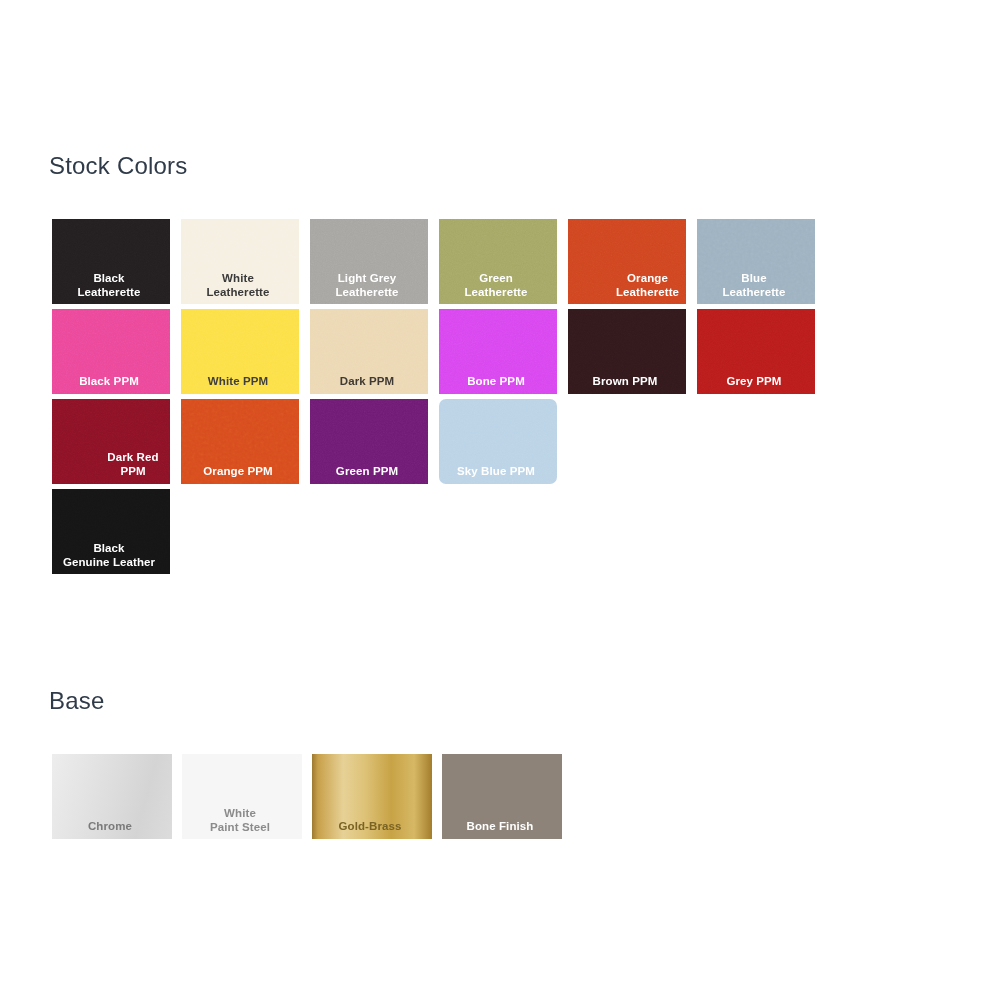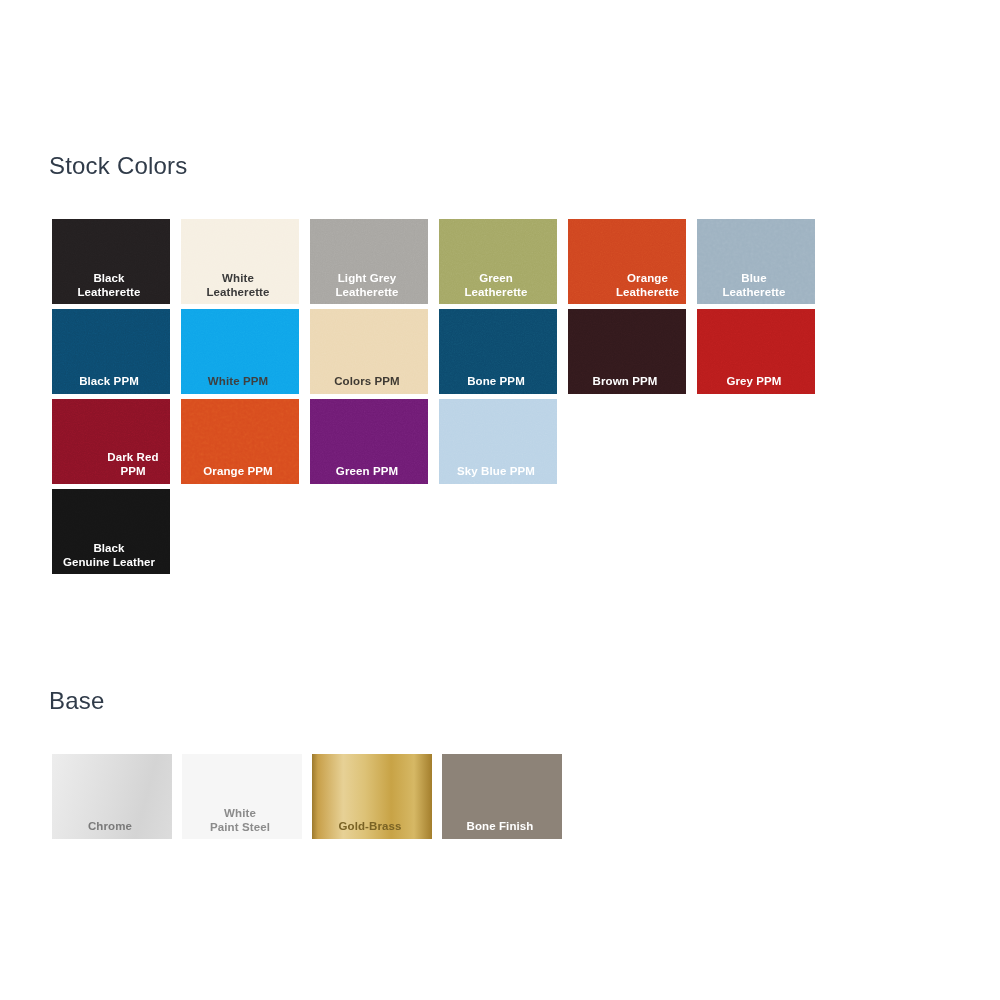--- a/index.html
+++ b/index.html
@@ -152,45 +152,45 @@
 Leatherette</div></div><div class="swatch two-line" style="background: rgb(158, 178, 193);"><svg class="tex" preserveAspectRatio="none" viewBox="0 0 118 85" style="mix-blend-mode: soft-light; opacity: 0.3;">
             <defs>
               <filter id="g6" x="0" y="0" width="100%" height="100%">
                 <feTurbulence type="fractalNoise" baseFrequency="0.35" numOctaves="3" seed="6"></feTurbulence>
                 <feColorMatrix type="saturate" values="0"></feColorMatrix>
               </filter>
             </defs>
             <rect width="118" height="85" filter="url(#g6)"></rect>
           </svg><div class="label" style="color: rgb(255, 255, 255);">Blue
 Leatherette</div></div></div>
-    <div class="row" id="row-0-1"><div class="swatch" style="background: #0c4a6e;"><svg class="tex" preserveAspectRatio="none" viewBox="0 0 118 85" style="mix-blend-mode: overlay; opacity: 0.22;">
+    <div class="row" id="row-0-1"><div class="swatch" style="background: #ec4899;"><svg class="tex" preserveAspectRatio="none" viewBox="0 0 118 85" style="mix-blend-mode: overlay; opacity: 0.22;">
             <defs>
               <filter id="g7" x="0" y="0" width="100%" height="100%">
                 <feTurbulence type="fractalNoise" baseFrequency="0.9" numOctaves="3" seed="7"></feTurbulence>
                 <feColorMatrix type="saturate" values="0"></feColorMatrix>
               </filter>
             </defs>
             <rect width="118" height="85" filter="url(#g7)"></rect>
-          </svg><div class="label" style="color: rgb(255, 255, 255);">Black PPM</div></div><div class="swatch" style="background: #0ea5e9;"><svg class="tex" preserveAspectRatio="none" viewBox="0 0 118 85" style="mix-blend-mode: soft-light; opacity: 0.3;">
+          </svg><div class="label" style="color: rgb(255, 255, 255);">Black PPM</div></div><div class="swatch" style="background: #fde047;"><svg class="tex" preserveAspectRatio="none" viewBox="0 0 118 85" style="mix-blend-mode: soft-light; opacity: 0.3;">
             <defs>
               <filter id="g8" x="0" y="0" width="100%" height="100%">
                 <feTurbulence type="fractalNoise" baseFrequency="0.9" numOctaves="3" seed="8"></feTurbulence>
                 <feColorMatrix type="saturate" values="0"></feColorMatrix>
               </filter>
             </defs>
             <rect width="118" height="85" filter="url(#g8)"></rect>
           </svg><div class="label" style="color: rgb(63, 63, 63);">White PPM</div></div><div class="swatch" style="background: rgb(236, 216, 180);"><svg class="tex" preserveAspectRatio="none" viewBox="0 0 118 85" style="mix-blend-mode: soft-light; opacity: 0.3;">
             <defs>
               <filter id="g9" x="0" y="0" width="100%" height="100%">
                 <feTurbulence type="fractalNoise" baseFrequency="0.9" numOctaves="3" seed="9"></feTurbulence>
                 <feColorMatrix type="saturate" values="0"></feColorMatrix>
               </filter>
             </defs>
             <rect width="118" height="85" filter="url(#g9)"></rect>
-          </svg><div class="label" style="color: rgb(63, 58, 51);">Colors PPM</div></div><div class="swatch" style="background: #0c4a6e;"><svg class="tex" preserveAspectRatio="none" viewBox="0 0 118 85" style="mix-blend-mode: soft-light; opacity: 0.3;">
+          </svg><div class="label" style="color: rgb(63, 58, 51);">Dark PPM</div></div><div class="swatch" style="background: #d946ef;"><svg class="tex" preserveAspectRatio="none" viewBox="0 0 118 85" style="mix-blend-mode: soft-light; opacity: 0.3;">
             <defs>
               <filter id="g10" x="0" y="0" width="100%" height="100%">
                 <feTurbulence type="fractalNoise" baseFrequency="0.9" numOctaves="3" seed="10"></feTurbulence>
                 <feColorMatrix type="saturate" values="0"></feColorMatrix>
               </filter>
             </defs>
             <rect width="118" height="85" filter="url(#g10)"></rect>
           </svg><div class="label" style="color: rgb(255, 255, 255);">Bone PPM</div></div><div class="swatch" style="background: rgb(50, 25, 28);"><svg class="tex" preserveAspectRatio="none" viewBox="0 0 118 85" style="mix-blend-mode: overlay; opacity: 0.22;">
             <defs>
               <filter id="g11" x="0" y="0" width="100%" height="100%">
@@ -225,21 +225,21 @@
             </defs>
             <rect width="118" height="85" filter="url(#g15)"></rect>
           </svg><div class="label" style="color: rgb(255, 255, 255);">Orange PPM</div></div><div class="swatch" style="background: #701a75;"><svg class="tex" preserveAspectRatio="none" viewBox="0 0 118 85" style="mix-blend-mode: soft-light; opacity: 0.3;">
             <defs>
               <filter id="g16" x="0" y="0" width="100%" height="100%">
                 <feTurbulence type="fractalNoise" baseFrequency="0.9" numOctaves="3" seed="16"></feTurbulence>
                 <feColorMatrix type="saturate" values="0"></feColorMatrix>
               </filter>
             </defs>
             <rect width="118" height="85" filter="url(#g16)"></rect>
-          </svg><div class="label" style="color: rgb(255, 255, 255);">Green PPM</div></div><div class="swatch" style="background: rgb(187, 211, 230);"><svg class="tex" preserveAspectRatio="none" viewBox="0 0 118 85" style="mix-blend-mode: soft-light; opacity: 0.3;">
+          </svg><div class="label" style="color: rgb(255, 255, 255);">Green PPM</div></div><div class="swatch" style="background: rgb(187, 211, 230); border-radius: 7px;"><svg class="tex" preserveAspectRatio="none" viewBox="0 0 118 85" style="mix-blend-mode: soft-light; opacity: 0.3;">
             <defs>
               <filter id="g17" x="0" y="0" width="100%" height="100%">
                 <feTurbulence type="fractalNoise" baseFrequency="0.9" numOctaves="3" seed="17"></feTurbulence>
                 <feColorMatrix type="saturate" values="0"></feColorMatrix>
               </filter>
             </defs>
             <rect width="118" height="85" filter="url(#g17)"></rect>
           </svg><div class="label" style="color: rgb(255, 255, 255);">Sky Blue PPM</div></div></div>
     <div class="row" id="row-0-3"><div class="swatch two-line" style="background: rgb(21, 21, 21);"><svg class="tex" preserveAspectRatio="none" viewBox="0 0 118 85" style="mix-blend-mode: overlay; opacity: 0.22;">
             <defs>

